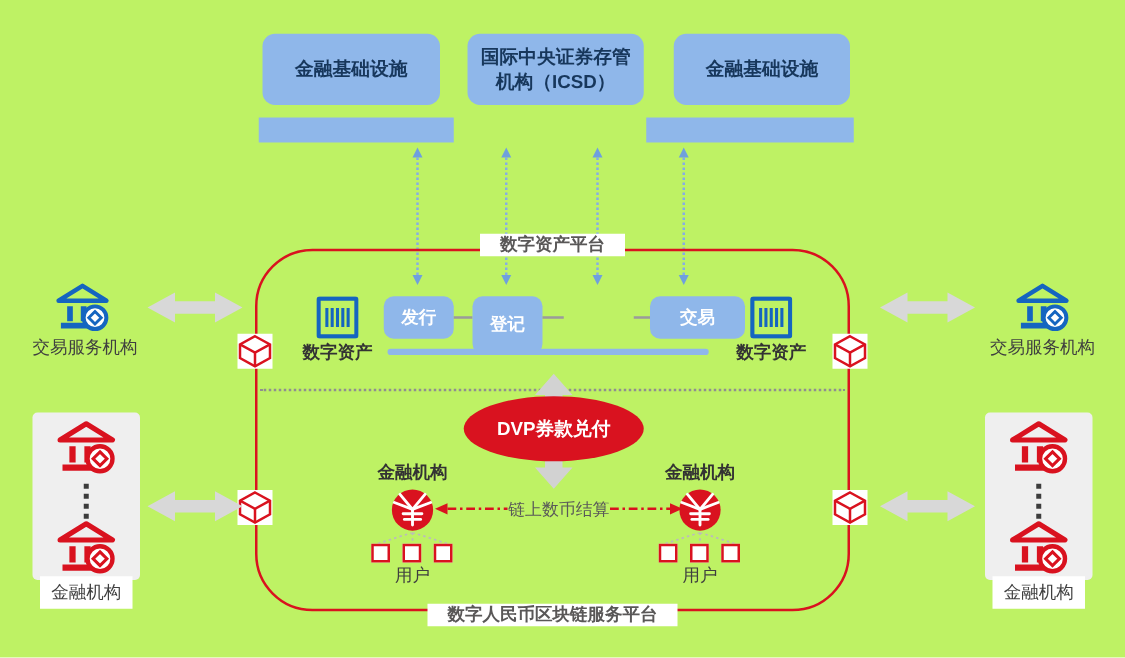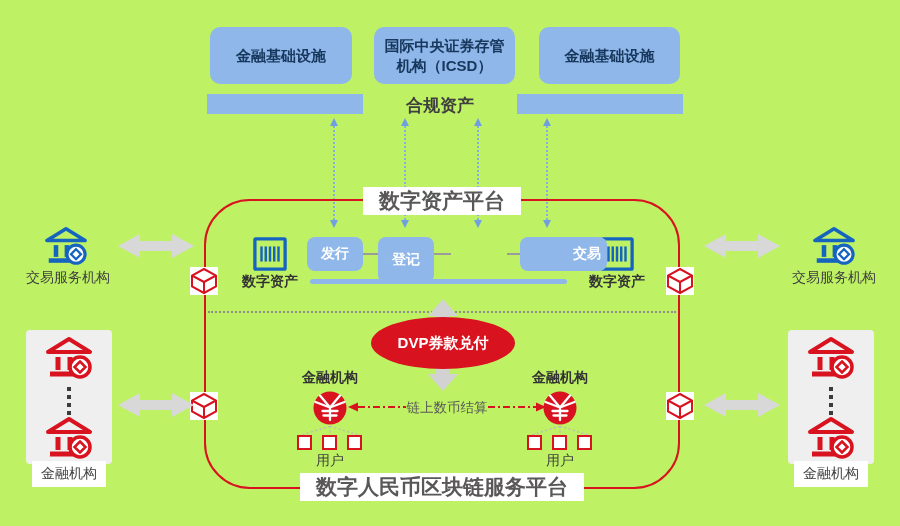--- a/index.html
+++ b/index.html
@@ -11,21 +11,21 @@
           font-weight:bold;font-size:15px;line-height:1.3;padding:0 8px;box-sizing:border-box;}
   .bar{background:var(--light-blue,#8FB7EA);height:20px;}
   .seclabel{font-weight:bold;font-size:17px;color:#3F3F3F;text-align:center;}
   .varrow{width:0;border-left:2px dotted #86AEE4;}
   .varrow::before{content:"";position:absolute;left:-5px;top:-8px;border:4px solid transparent;
                   border-bottom:8px solid #6FA0DD;}
   .varrow::after{content:"";position:absolute;left:-5px;bottom:-8px;border:4px solid transparent;
                  border-top:8px solid #6FA0DD;}
   .platform{border:2.5px solid var(--red,#D9121F);border-radius:46px;box-sizing:border-box;}
   .ptitle{position:absolute;left:50%;transform:translateX(-50%);background:#fff;padding:0 16px;
-          font-weight:bold;font-size:21px;color:var(--title-gray,#595757);white-space:nowrap;}
+          font-weight:bold;font-size:14px;color:var(--title-gray,#595757);white-space:nowrap;}
   .procbox{background:var(--light-blue,#8FB7EA);border-radius:8px;color:#fff;font-weight:bold;
            font-size:14px;display:flex;align-items:center;justify-content:center;}
   .conn{height:2px;background:#9B9B9B;}
   .underbar{background:var(--light-blue,#8FB7EA);height:5px;border-radius:3px;}
   .divider{border-top:2px dotted #8F8F8F;height:0;}
   .smalllabel{font-weight:bold;font-size:14px;color:#333;text-align:center;}
   .plainlabel{font-size:14px;color:#3F3F3F;text-align:center;}
   .ellipse{background:var(--red,#D9121F);border-radius:50%;color:#fff;font-weight:bold;
            font-size:15px;display:flex;align-items:center;justify-content:center;}
   .usq{width:15px;height:15px;border:2.5px solid var(--red,#D9121F);background:#fff;box-sizing:border-box;}
@@ -41,21 +41,20 @@
 <body>
 
 <div id="canvas">
 
   <div class="abs topbox" style="left:210px;top:27px;width:142px;height:57px;">金融基础设施</div>
   <div class="abs topbox" style="left:374px;top:27px;width:141px;height:57px;">国际中央证券存管机构（ICSD）</div>
   <div class="abs topbox" style="left:539px;top:27px;width:141px;height:57px;">金融基础设施</div>
 
   <div class="abs bar" style="left:207px;top:94px;width:156px;"></div>
   <div class="abs bar" style="left:517px;top:94px;width:166px;"></div>
-  <div class="abs seclabel" style="left:362px;top:94px;width:156px;">合规资产</div>
 
   <div class="abs varrow" style="left:333px;top:122px;height:102px;"></div>
   <div class="abs varrow" style="left:404px;top:122px;height:102px;"></div>
   <div class="abs varrow" style="left:477px;top:122px;height:102px;"></div>
   <div class="abs varrow" style="left:546px;top:122px;height:102px;"></div>
 
   <div class="abs platform" style="left:204px;top:199px;width:476px;height:290px;">
     <div class="ptitle" style="top:-14px;">数字资产平台</div>
     <div class="ptitle" style="bottom:-14px;">数字人民币区块链服务平台</div>
   </div>
@@ -82,21 +81,21 @@
       <line x1="27" y1="10" x2="27" y2="26"></line>
     </g>
   </svg>
   <div class="abs smalllabel" style="left:582px;top:273px;width:70px;">数字资产</div>
 
   <div class="abs procbox" style="left:307px;top:237px;width:56px;height:34px;">发行</div>
   <div class="abs conn" style="left:363px;top:253px;width:15px;"></div>
   <div class="abs procbox" style="left:378px;top:237px;width:56px;height:46px;">登记</div>
   <div class="abs conn" style="left:434px;top:253px;width:17px;"></div>
   <div class="abs conn" style="left:507px;top:253px;width:13px;"></div>
-  <div class="abs procbox" style="left:520px;top:237px;width:40px;height:34px;padding-left:47px;">交易</div>
+  <div class="abs procbox" style="left:520px;top:237px;width:76px;height:34px;">交易</div>
 
   <div class="abs underbar" style="left:310px;top:279px;width:257px;"></div>
 
   <div class="abs divider" style="left:208px;top:311px;width:468px;"></div>
 
   <svg class="abs" style="left:427px;top:297px;" width="32" height="96" viewBox="0 0 32 96">
     <polygon points="16,2 31,19 23,19 23,77 31,77 16,94 1,77 9,77 9,19 1,19" fill="#D2D2D2"></polygon>
   </svg>
   <div class="abs ellipse" style="left:371px;top:317px;width:144px;height:52px;text-align:center;">DVP券款兑付</div>
 

